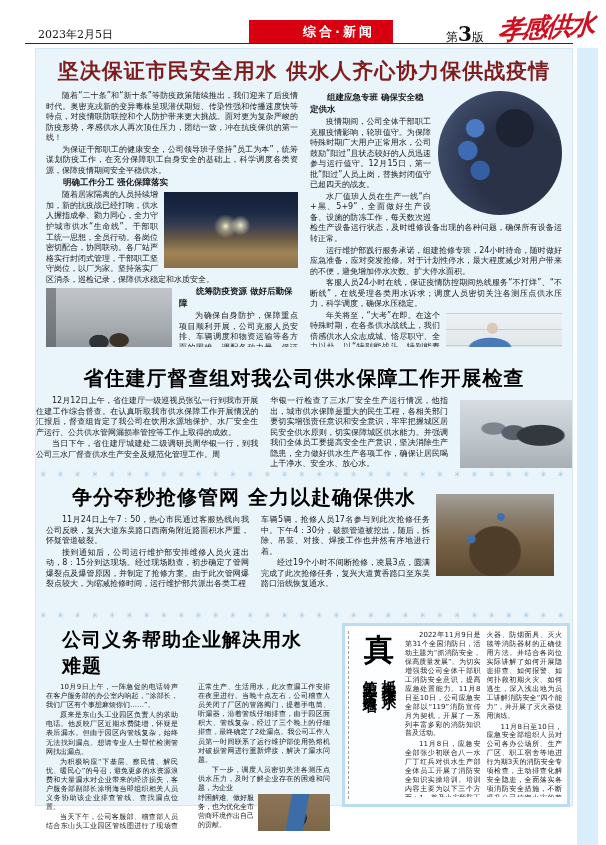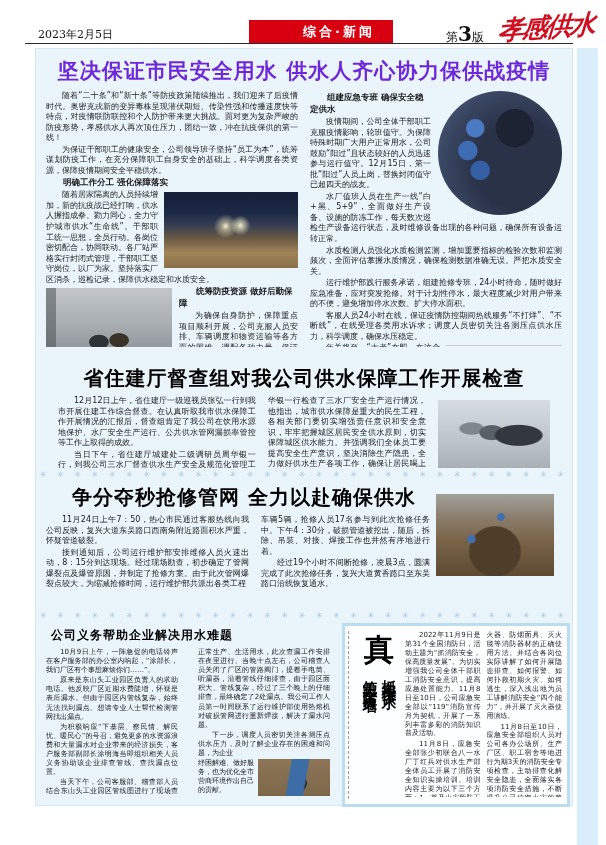--- a/index.html
+++ b/index.html
@@ -13,33 +13,33 @@
   .pageno{position:absolute;left:446px;top:22px;font-family:"DejaVu Serif",serif;color:#111;}
   .pageno .small{font-size:12px;}
   .pageno .big{font-size:20px;font-weight:bold;}
   .masthead{position:absolute;left:498px;top:10px;font-size:26px;font-weight:bold;color:#cf1020;
         font-family:"DejaVu Serif",serif;font-style:italic;transform:rotate(-4deg) skewX(-8deg);letter-spacing:-2px;white-space:nowrap;}
   .right-strip{position:absolute;left:577px;top:48px;width:21px;height:797px;background:#d9edfa;}
   
   .canvas{position:absolute;left:35px;top:48px;width:538px;height:758px;background:#eaf4fb;border:1px solid #d3e7f4;box-sizing:border-box;}
   section{position:absolute;box-sizing:border-box;}
   .a1{top:0;left:0;width:536px;height:312px;padding:6px 10px 0;}
-  .a2{top:312px;left:0;width:536px;height:108px;padding:0 22px;}
+  .a2{top:312px;left:0;width:536px;height:108px;padding:0 0;}
   .snow{position:absolute;left:4px;width:528px;height:12px;overflow:hidden;white-space:nowrap;
         color:#9fc6e2;font-size:8px;line-height:12px;letter-spacing:4px;}
   .snow1{top:420px;} .snow2{top:561px;}
   .a3{top:433px;left:0;width:536px;height:128px;padding:0 10px;}
   .a4{top:575px;left:2px;width:300px;height:183px;padding:2px 8px 0;}
   .a5{top:574px;left:306px;width:228px;height:184px;background:#fcfeff;border:3px solid #bcdcf0;
       display:flex;padding:5px 5px 5px 3px;}
   
-  .hl1{margin:2px 0 6px;text-align:center;font-size:21px;font-weight:bold;letter-spacing:1px;color:#6d28d9;}
+  .hl1{margin:2px 0 6px;text-align:center;font-size:21px;font-weight:bold;letter-spacing:1px;color:#7f1d1d;}
   .hl2{margin:4px 0 4px;text-align:center;font-size:20px;font-weight:bold;letter-spacing:1px;color:#000;}
   .hl3{margin:2px 0 4px;text-align:center;font-size:20px;font-weight:bold;letter-spacing:1px;color:#000;width:396px;}
-  .hl4{margin:1px 5px 4px;font-size:12px;font-weight:bold;letter-spacing:1px;color:#000;}
+  .hl4{margin:1px 16px 4px;font-size:19px;font-weight:bold;letter-spacing:1px;color:#000;}
   .kicker{font-size:8.5px;font-weight:bold;letter-spacing:1px;}
   .cols{display:flex;gap:12px;}
   .col{flex:1;overflow:hidden;}
   .p{margin:0 0 1px;text-indent:2em;text-align:justify;font-size:8px;line-height:1.32;}
   .sub{margin:1px 0;text-indent:2em;font-weight:bold;font-size:8.5px;}
   .a1 .col{height:256px;}
   .a2 .cols .col{height:72px;}
   .a3 .cols .col{height:94px;}
   .a4 .p{font-size:7px;line-height:1.3;}
   .a4 .col{height:148px;}
@@ -119,21 +119,20 @@
           <p class="p">随着居家隔离的人员持续增加，新的抗疫战已经打响，供水人握指成拳、勠力同心，全力守护城市供水“生命线”。干部职工统一思想，全员行动。各岗位密切配合，协同联动。各厂站严格实行封闭式管理，干部职工坚守岗位，以厂为家。坚持落实厂区消杀，巡检记录，保障供水稳定和水质安全。</p>
           <span class="photo ph-staff"></span>
           <p class="sub">统筹防疫资源 做好后勤保障</p>
           <p class="p">为确保自身防护，保障重点项目顺利开展，公司克服人员安排、车辆调度和物资运输等各方面的困难，调配各种力量，保证施工进度。同时，为保障一线参战人员心无旁骛、全力应战，公司物资设备部紧急采购分发防疫、防冻等物资，为在岗员工发放N95口罩及防疫药品，确保“战士们”后顾无忧。</p>
         </div>
         <div class="col">
           <span class="photo ph-gloves"></span>
           <p class="sub">组建应急专班 确保安全稳定供水</p>
           <p class="p">疫情期间，公司全体干部职工克服疫情影响，轮班值守。为保障特殊时期广大用户正常用水，公司鼓励“阳过”且状态较好的人员迅速参与运行值守。12月15日，第一批“阳过”人员上岗，替换封闭值守已超四天的战友。</p>
           <p class="p">水厂值班人员在生产一线“白+黑、5+9”，全面做好生产设备、设施的防冻工作，每天数次巡检生产设备运行状态，及时维修设备出现的各种问题，确保所有设备运转正常。</p>
-          <p class="p">水质检测人员强化水质检测监测，增加重要指标的检验次数和监测频次，全面评估掌握水质情况，确保检测数据准确无误。严把水质安全关。</p>
           <p class="p">运行维护部践行服务承诺，组建抢修专班，24小时待命，随时做好应急准备，应对突发抢修。对于计划性停水，最大程度减少对用户带来的不便，避免增加停水次数、扩大停水面积。</p>
           <p class="p">客服人员24小时在线，保证疫情防控期间热线服务“不打烊”、“不断线”，在线受理各类用水诉求；调度人员密切关注各测压点供水压力，科学调度，确保水压稳定。</p>
           <span class="photo ph-lab"></span>
           <p class="p">年关将至，“大考”在即。在这个特殊时期，在各条供水战线上，我们倍感供水人众志成城、恪尽职守、全力以赴，以“特别能战斗、特别能奉献”的精神筑牢供水安全保障屏障，用实际行动诠释供水人的使命和担当。</p>
         </div>
       </div>
     </section>
 
     <section class="a2">
       <h2 class="hl2">省住建厅督查组对我公司供水保障工作开展检查</h2>

